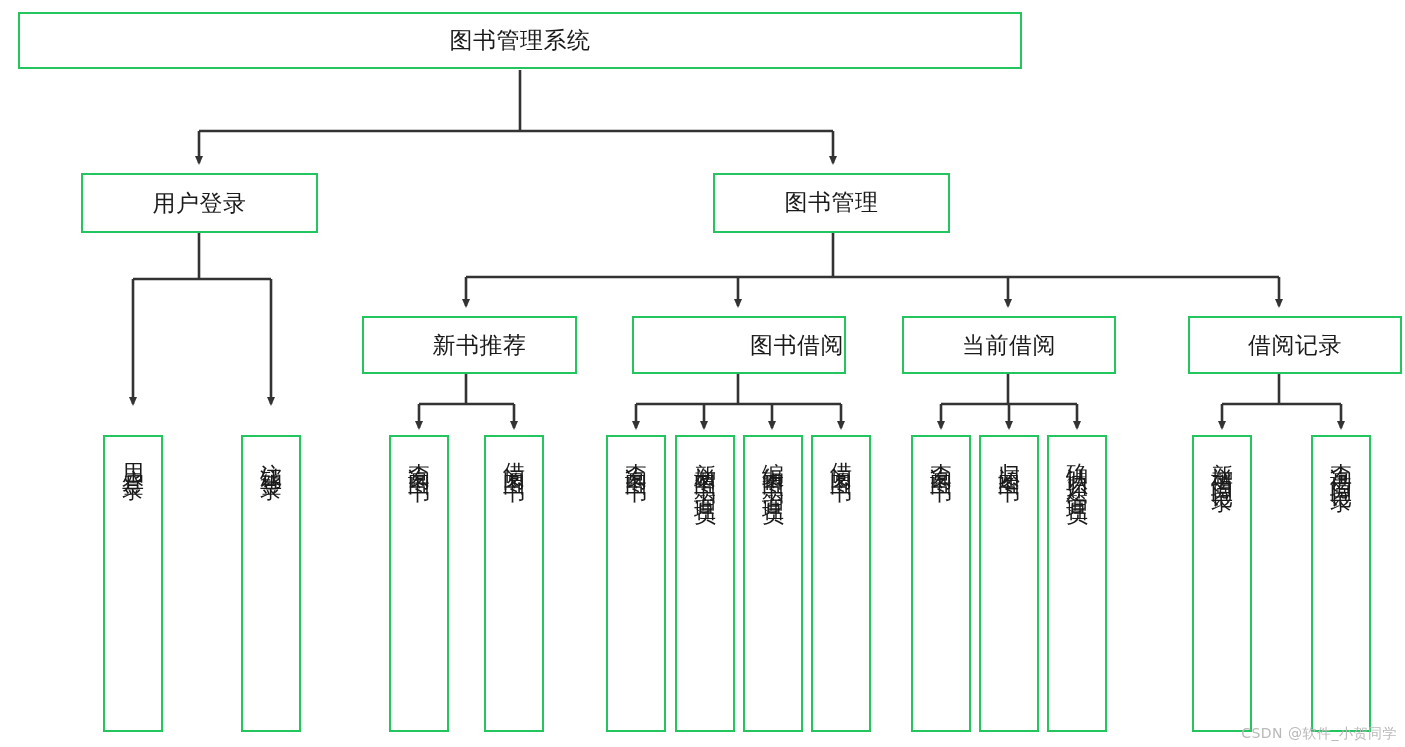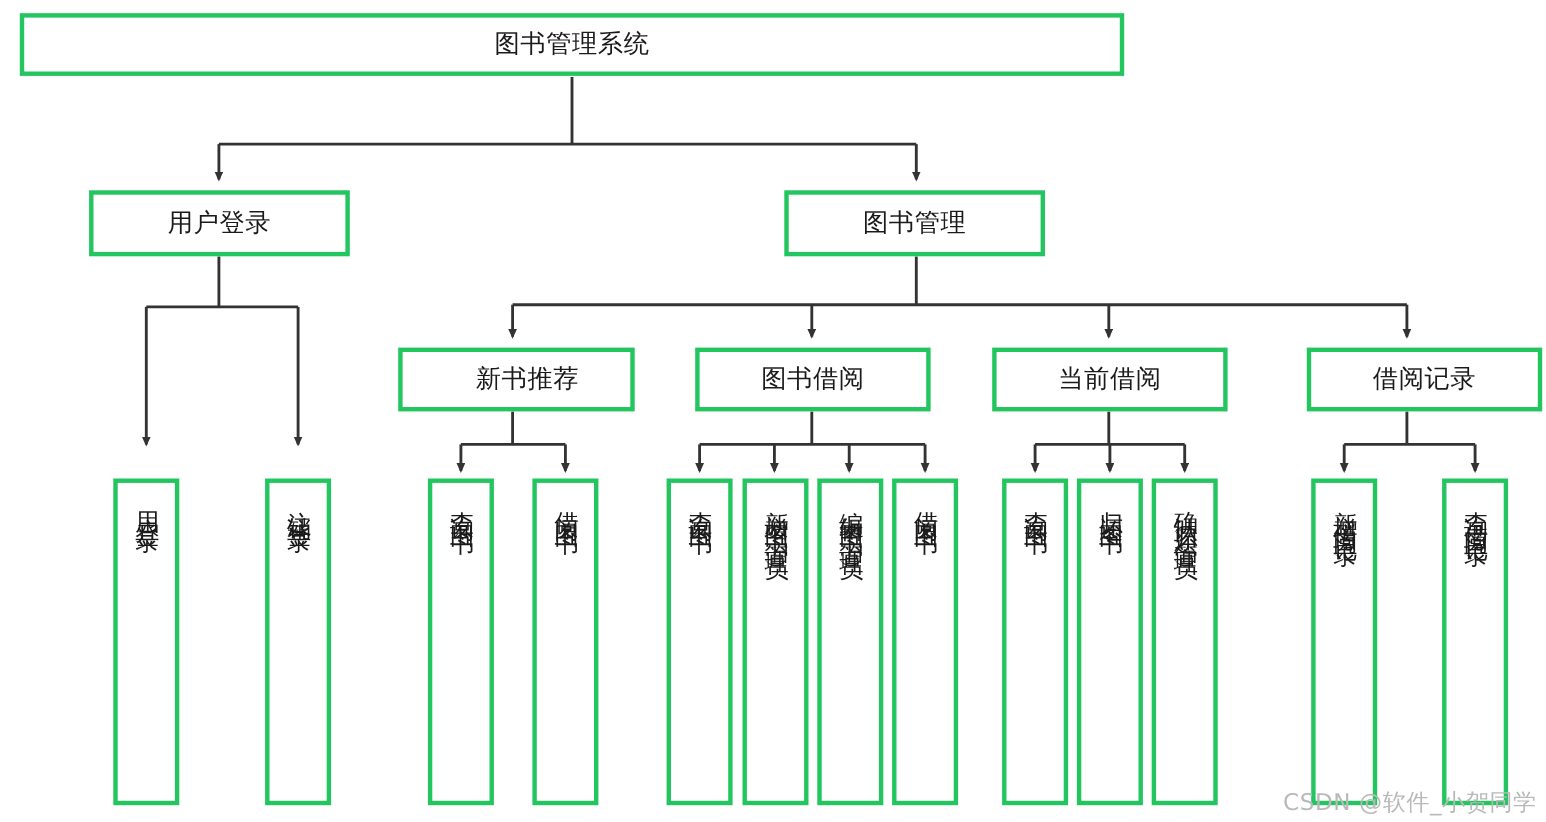--- a/index.html
+++ b/index.html
@@ -23,21 +23,21 @@
     left: 0;
     top: 0;
     width: 1405px;
     height: 747px;
     pointer-events: none;
   }
   .node {
     position: absolute;
     box-sizing: border-box;
     background: #ffffff;
-    border: 4px solid #22c55e;
+    border: 2px solid #22c55e;
     display: flex;
     align-items: center;
     justify-content: center;
     color: #1a1a1a;
   }
   .node .label {
     display: block;
     text-align: center;
     line-height: 1.22;
     white-space: nowrap;
@@ -60,21 +60,21 @@
     text-orientation: upright;
     font-size: 22px;
     line-height: 1.0;
     letter-spacing: 6px;
     white-space: nowrap;
   }
   .watermark {
     position: absolute;
     right: 8px;
     bottom: 4px;
-    font-size: 21px;
+    font-size: 14px;
     color: #b9b9b9;
     letter-spacing: 0.5px;
     white-space: nowrap;
     font-family: "DejaVu Sans", "Liberation Sans", sans-serif;
   }
 </style>
 </head>
 <body>
 
 <div id="canvas">
@@ -136,21 +136,21 @@
   <div class="node h" style="left:81px; top:173px; width:237px; height:60px;">
     <span class="label">用户登录</span>
   </div>
   <div class="node h" style="left:713px; top:173px; width:237px; height:60px;font-family:Liberation Serif, serif;">
     <span class="label">图书管理</span>
   </div>
 
   <div class="node h" style="left:362px; top:316px; width:215px; height:58px;padding-left:20px;">
     <span class="label">新书推荐</span>
   </div>
-  <div class="node h" style="left:632px; top:316px; width:214px; height:58px;">
+  <div class="node h" style="left:632px; top:316px; width:214px; height:58px;justify-content:flex-end;">
     <span class="label">图书借阅</span>
   </div>
   <div class="node h" style="left:902px; top:316px; width:214px; height:58px;">
     <span class="label">当前借阅</span>
   </div>
   <div class="node h" style="left:1172px; top:316px; width:214px; height:58px;margin-left:16px;">
     <span class="label">借阅记录</span>
   </div>
 
   <div class="node v" style="left:103px; top:435px; width:60px; height:297px;">

